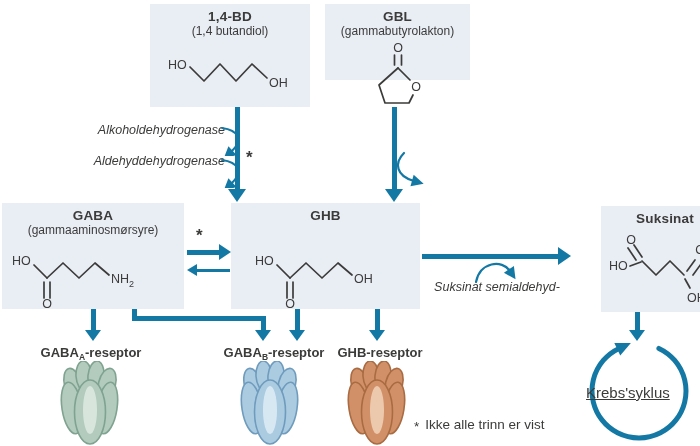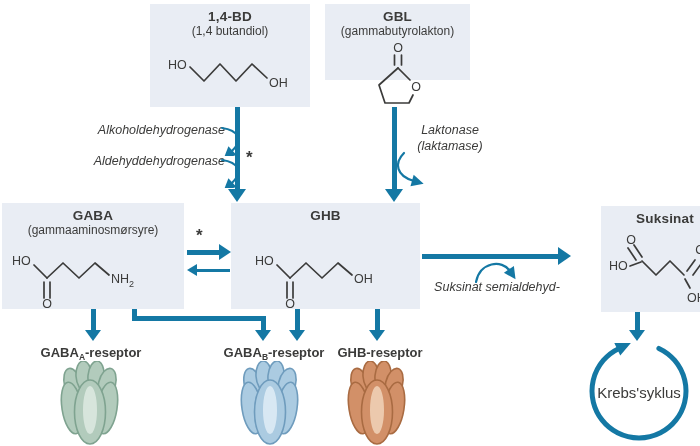--- a/index.html
+++ b/index.html
@@ -30,21 +30,21 @@
   .chem .bond { stroke:var(--structure); stroke-width:1.7; fill:none; stroke-linejoin:round; stroke-linecap:round; }
   .chem text { fill:var(--text); font-size:12.5px; font-family:"Liberation Sans",sans-serif; }
   .chem text.sub { font-size:9px; }
 
   .curve { position:absolute; }
   .curve path { stroke:var(--arrow); stroke-width:2.2; fill:none; stroke-linecap:round; }
   .mkfill { fill:var(--arrow); }
 
   .krebs { position:absolute; }
   .krebs path { stroke:var(--arrow); stroke-width:5; fill:none; stroke-linecap:round; }
-  .krebs-label { position:absolute; font-size:15px; text-align:center; white-space:nowrap; }
+  .krebs-label { position:absolute; font-size:15px; text-align:left; white-space:nowrap;text-decoration:underline; }
 
   .blob { position:absolute; }
   .blob ellipse { stroke-width:1.6; }
   .blob.g ellipse { fill:var(--green-fill);  stroke:var(--green-stroke); }
   .blob.b ellipse { fill:var(--blue-fill);   stroke:var(--blue-stroke); }
   .blob.o ellipse { fill:var(--orange-fill); stroke:var(--orange-stroke); }
   .blob.g ellipse.hl { fill:var(--green-hl);  stroke:none; }
   .blob.b ellipse.hl { fill:var(--blue-hl);   stroke:none; }
   .blob.o ellipse.hl { fill:var(--orange-hl); stroke:none; }
 
@@ -99,24 +99,20 @@
 
   <div class="lbl right" style="left:55px;top:122px;width:170px">Alkoholdehydrogenase</div>
   <div class="lbl right" style="left:55px;top:153px;width:170px">Aldehyddehydrogenase</div>
   <svg class="curve" style="left:218px;top:124px" width="32" height="32">
     <path d="M4,4 C20,6 26,16 13,28" marker-end="url(#mk)"></path>
   </svg>
   <svg class="curve" style="left:218px;top:156px" width="32" height="32">
     <path d="M4,4 C20,6 26,16 13,28" marker-end="url(#mk)"></path>
   </svg>
 
-  <div class="lbl center" style="left:405px;top:122px;width:90px">
-    <div>Laktonase</div>
-    <div>(laktamase)</div>
-  </div>
   <svg class="curve" style="left:394px;top:150px" width="34" height="38">
     <path d="M10,3 C0,13 2,26 20,31" marker-end="url(#mk)"></path>
   </svg>
 
   <div class="box" style="left:2px;top:203px;width:182px;height:106px">
     <div class="box-title">GABA</div>
     <div class="box-sub">(gammaaminosmørsyre)</div>
     <svg class="chem" style="left:8px;top:43px" width="150" height="62">
       <text x="2" y="19">HO</text>
       <path class="bond" d="M24,19 L37,32"></path>
@@ -230,14 +226,17 @@
     <ellipse cx="50" cy="47" rx="10" ry="26" transform="rotate(9 50 47)"></ellipse>
     <ellipse cx="33" cy="51" rx="15.5" ry="32"></ellipse>
     <ellipse class="hl" cx="33" cy="49" rx="7" ry="24"></ellipse>
   </svg>
 
   <svg class="krebs" style="left:584px;top:336px" width="110" height="110">
     <path d="M74.9,12.4 A47,47 0 1 1 35.1,12.4" marker-end="url(#mk-big)"></path>
   </svg>
   <div class="krebs-label" style="left:586px;top:384px;width:106px">Krebs'syklus</div>
 
+  <div class="footnote" style="left:414px;top:417px">
+    <span class="fn-star">*</span><span>Ikke alle trinn er vist</span>
+  </div>
 
 </div>
 
 </body></html>

